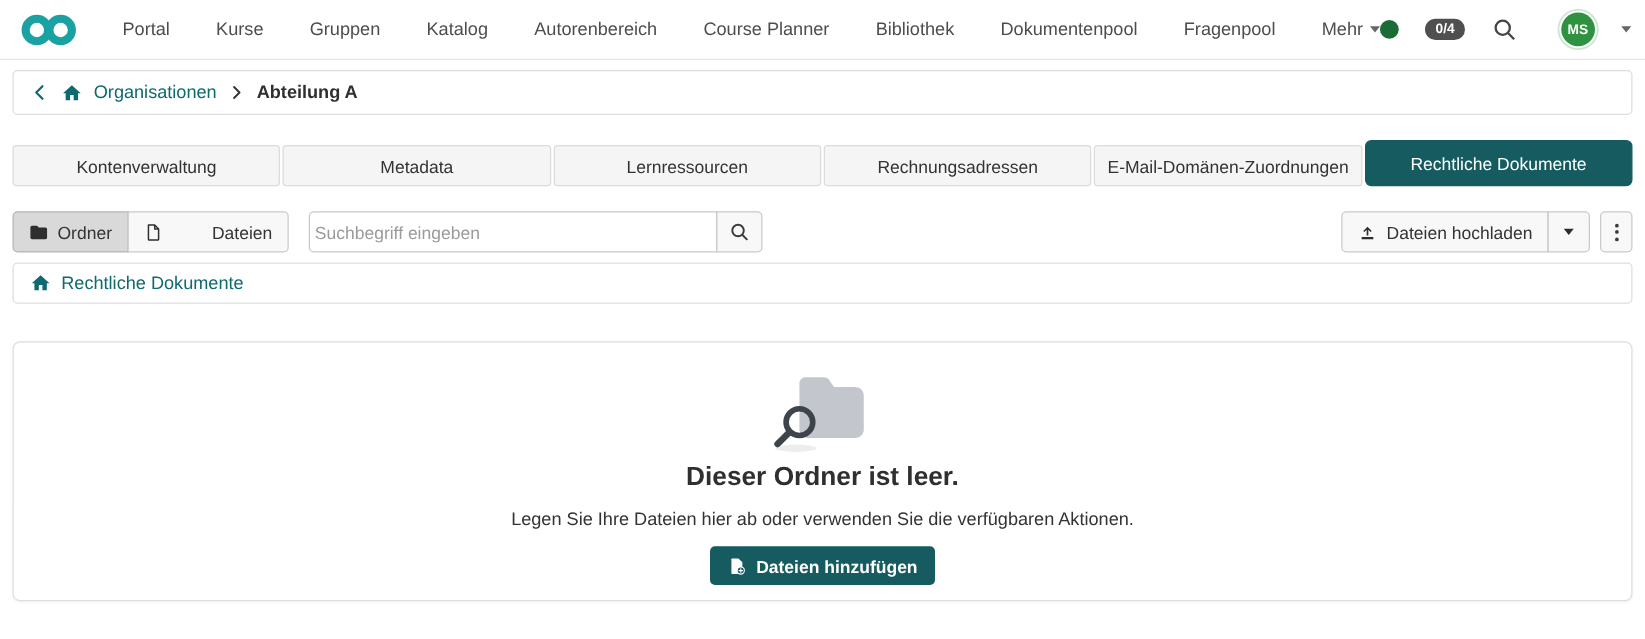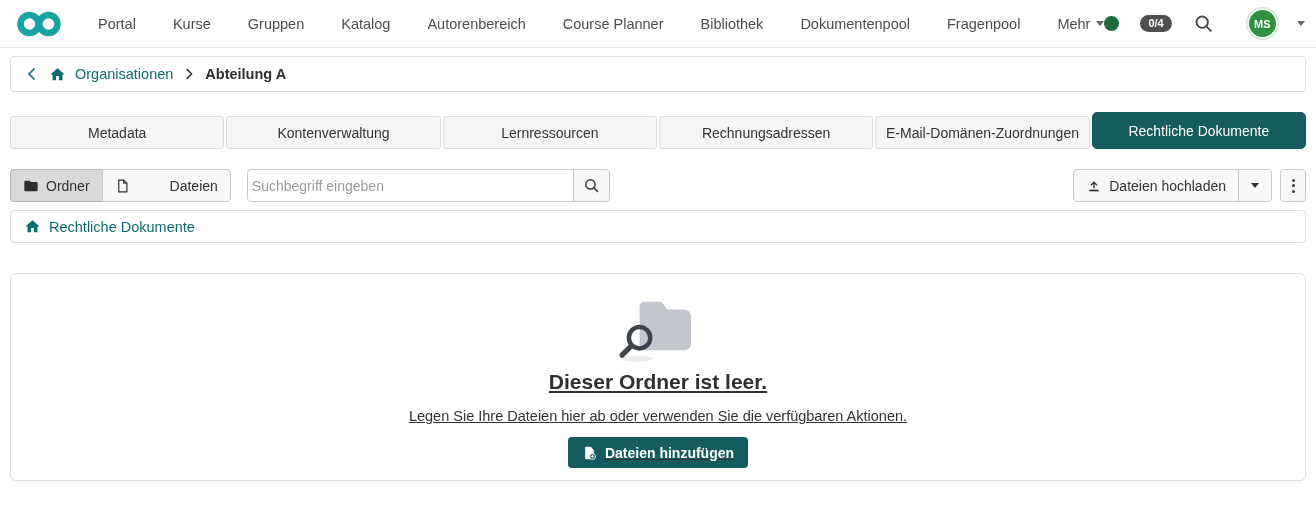--- a/index.html
+++ b/index.html
@@ -85,21 +85,20 @@
   .folder-crumb{
     margin:8px 10px 0;height:33px;border:1px solid #ddd;border-radius:4px;
     display:flex;align-items:center;gap:8px;padding:0 13px;font-size:14.5px;
   }
 
   
   .content-box{
     margin:30px 10px 0;height:208px;border:1px solid #ddd;border-radius:6px;
     display:flex;flex-direction:column;align-items:center;padding-top:20px;
     box-shadow:0 1px 2px rgba(0,0,0,0.04);
-    text-decoration:underline;
   }
   .empty-title{margin:8px 0 0;font-size:21px;font-weight:bold;color:#2f2f2f;}
   .empty-desc{margin:14px 0 0;font-size:14.5px;color:#333;}
   .add-btn{
     margin-top:13px;height:31px;border:none;border-radius:4px;background:var(--dark-teal);
     color:#fff;font-size:14px;font-weight:bold;display:inline-flex;align-items:center;gap:8px;
     padding:0 14px;cursor:pointer;font-family:"Liberation Sans",sans-serif;
   }
 </style>
 </head>
@@ -155,22 +154,22 @@
   <a class="crumb-link">Organisationen</a>
   <span>
     <svg width="14" height="14" viewBox="0 0 24 24" fill="none" stroke="#333" stroke-width="2.6" stroke-linecap="round" stroke-linejoin="round">
       <polyline points="9,4.5 16.5,12 9,19.5"></polyline>
     </svg>
   </span>
   <span class="crumb-current">Abteilung A</span>
 </div>
 
 <div class="tabs">
+  <div class="tab">Kontenverwaltung</div>
   <div class="tab">Metadata</div>
-  <div class="tab">Kontenverwaltung</div>
   <div class="tab">Lernressourcen</div>
   <div class="tab">Rechnungsadressen</div>
   <div class="tab">E-Mail-Domänen-Zuordnungen</div>
   <div class="tab active">Rechtliche Dokumente</div>
 </div>
 
 <div class="toolbar">
   <div class="toolbar-left">
     <div class="btn-group">
       <button class="btn pressed">

